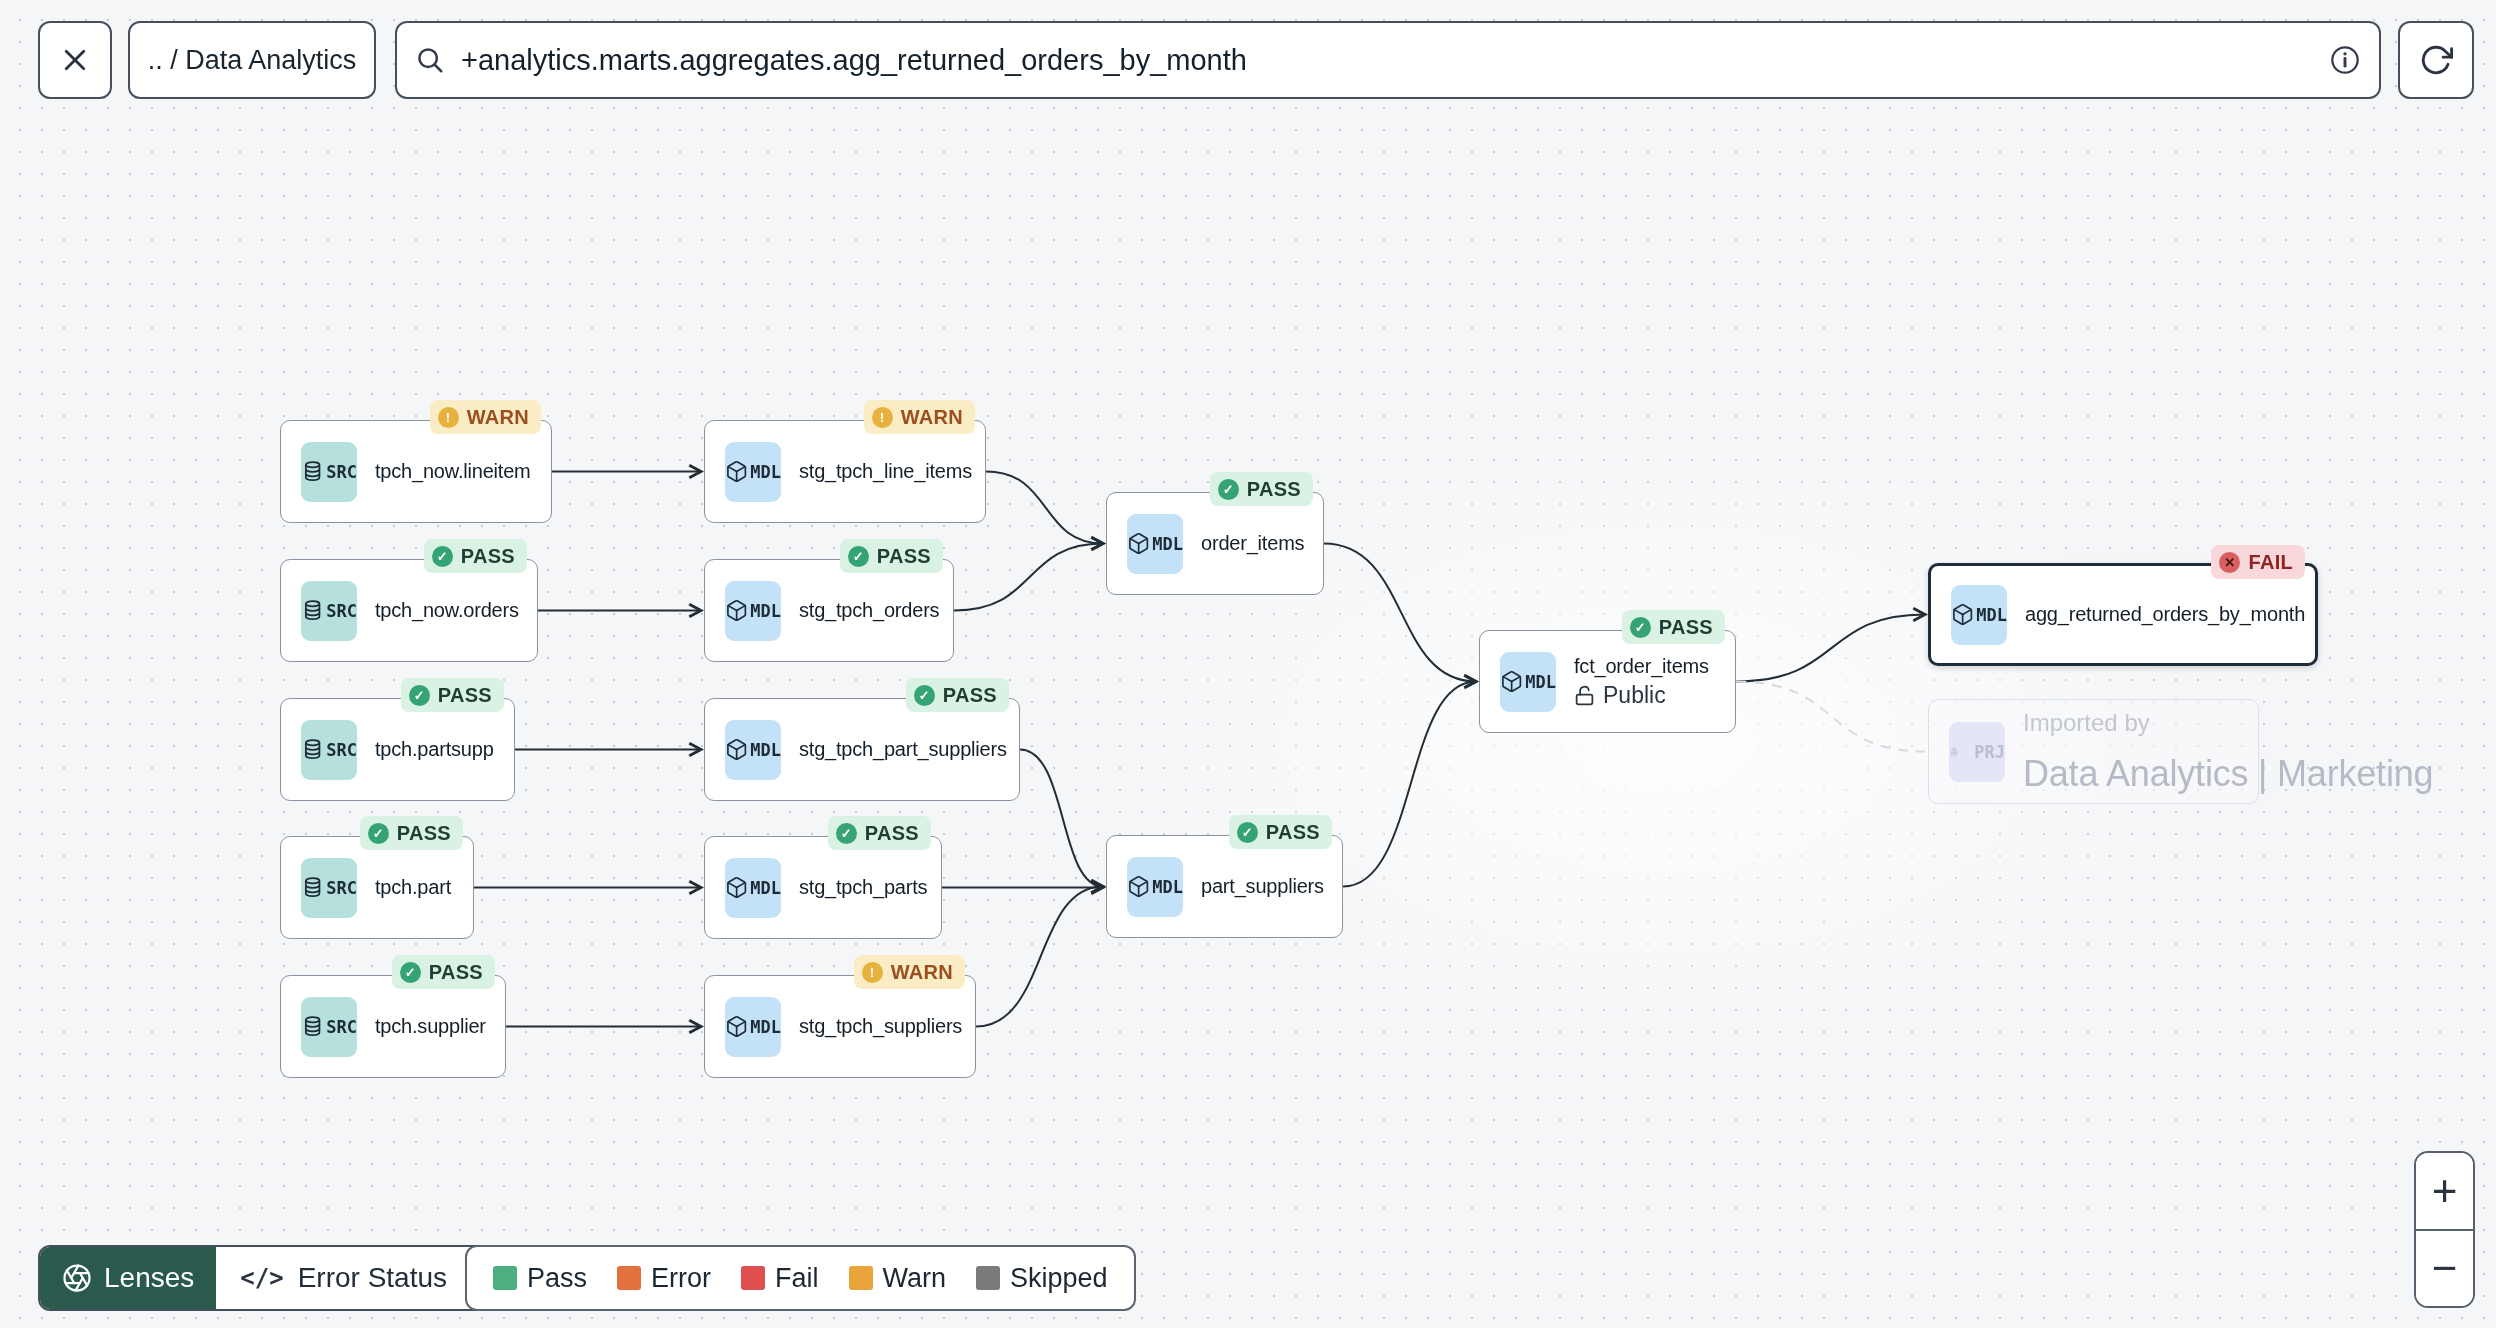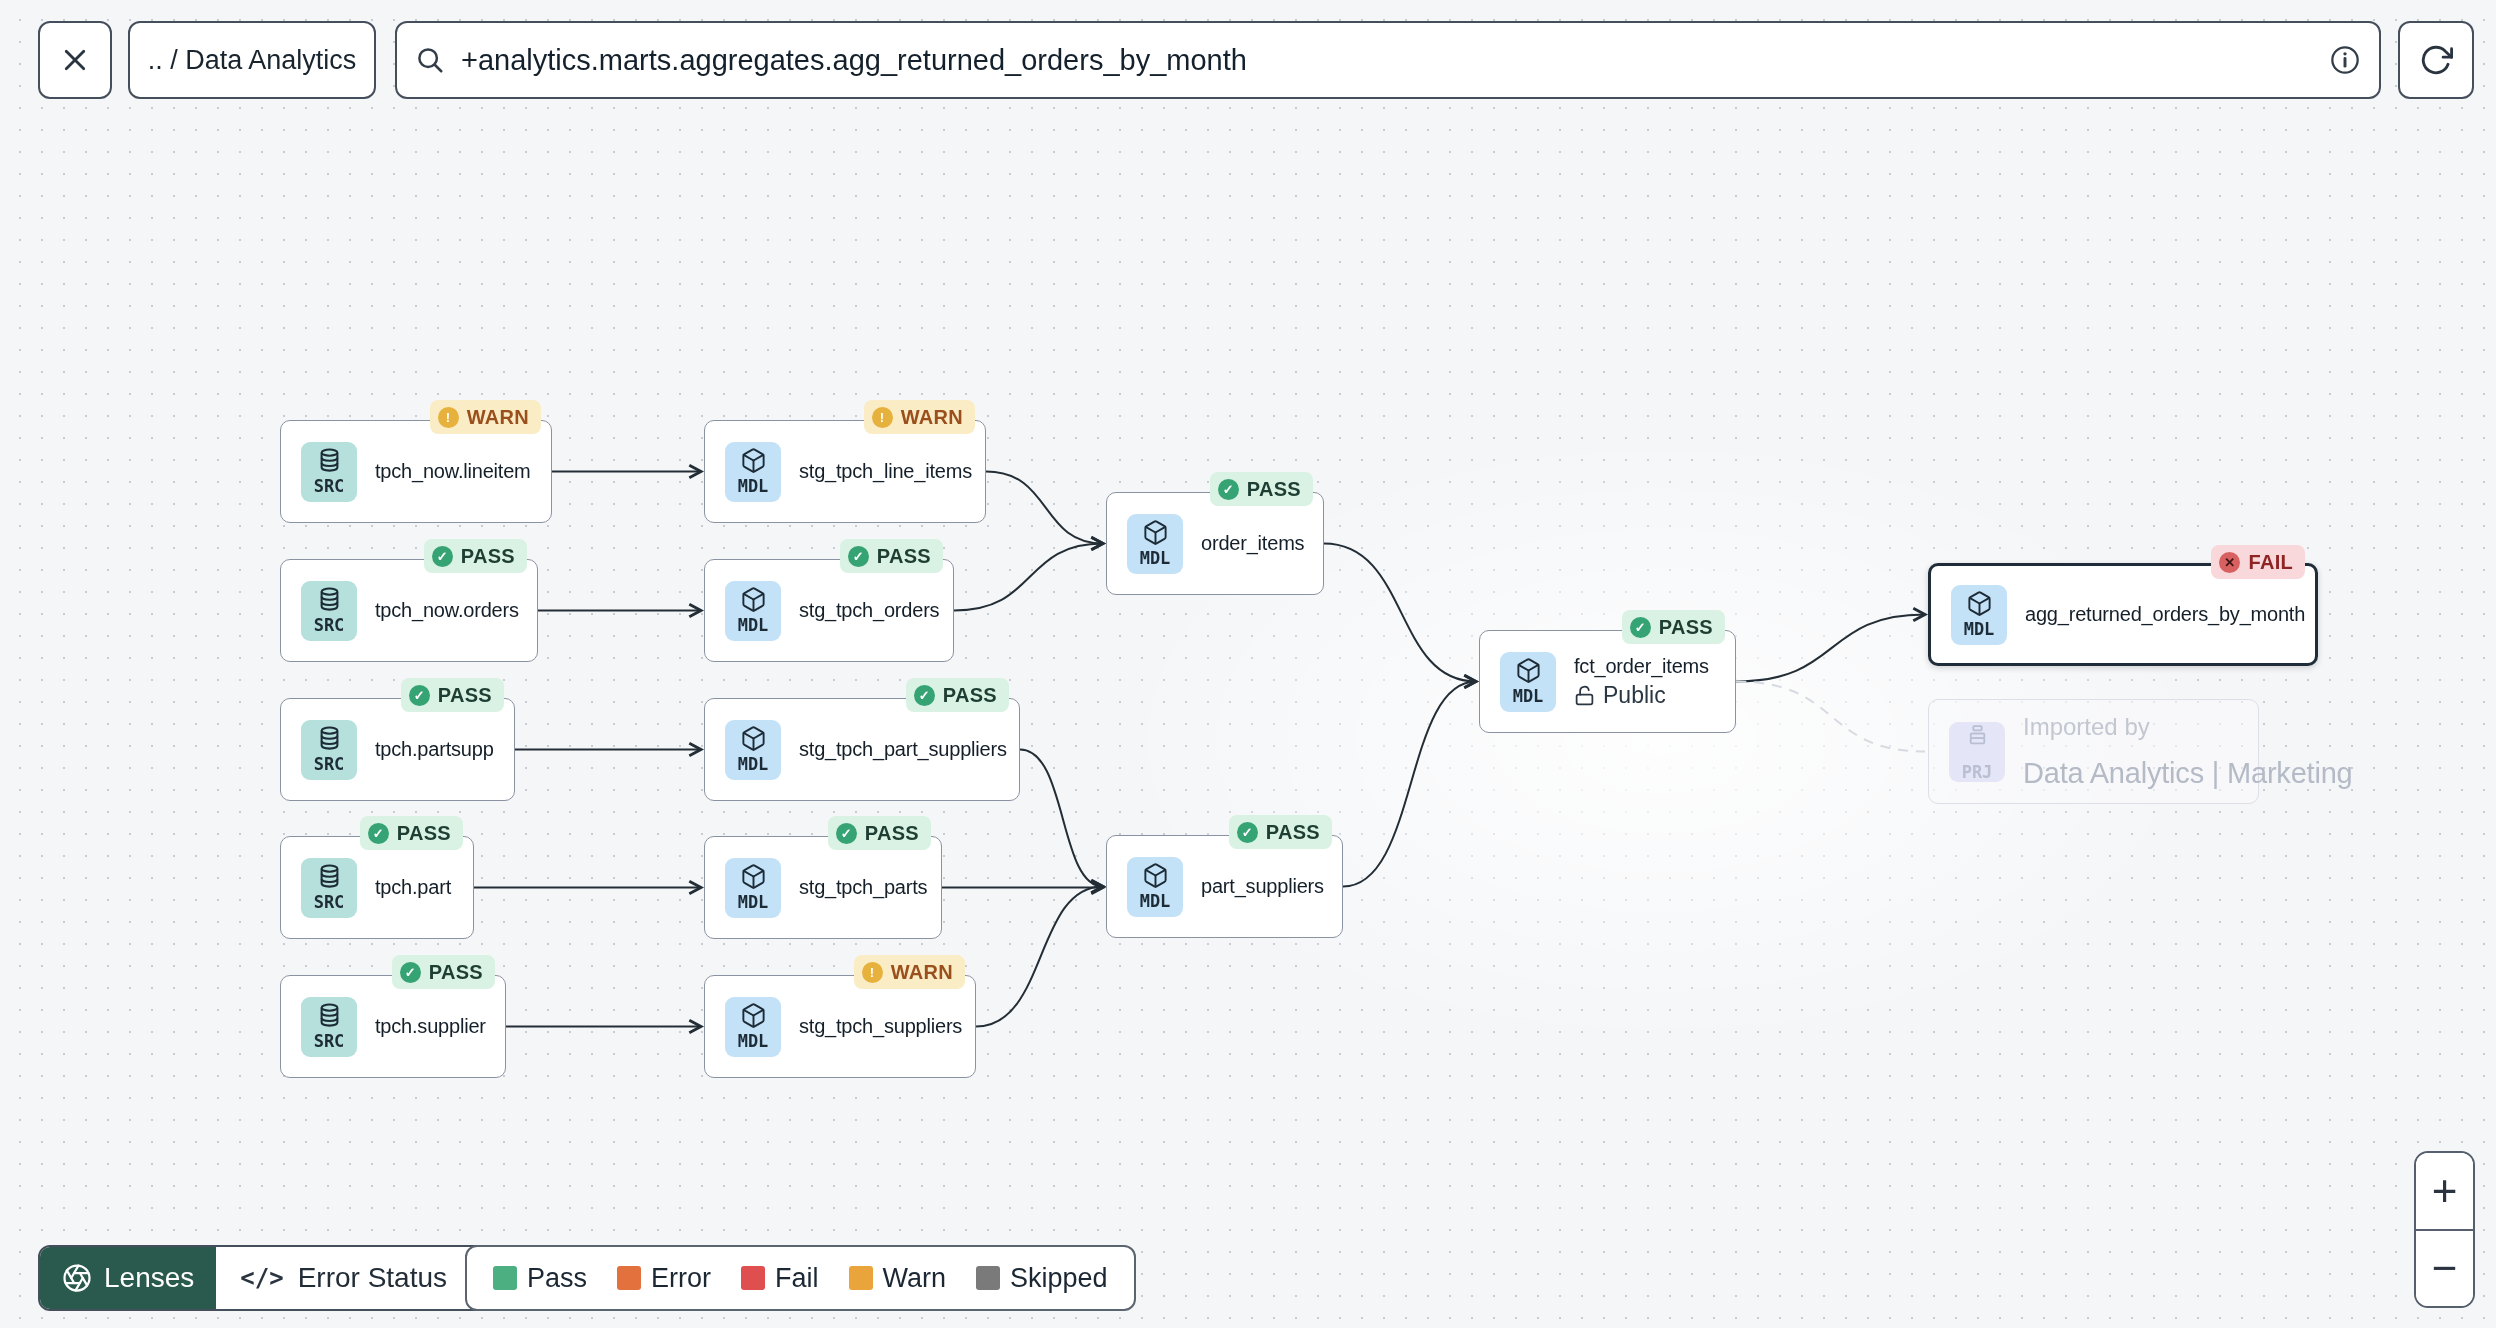--- a/index.html
+++ b/index.html
@@ -45,30 +45,30 @@
 
   .node {
     position:absolute; background:#fff; border:1.5px solid #8a93a2; border-radius:10px;
     display:flex; align-items:center; cursor:pointer;
   }
   .node.selected { border:3px solid #1f2d3a; box-shadow:0 2px 6px rgba(20,30,40,.18); }
   .node.faded { background:rgba(250,250,252,.55); border:1.5px solid #dcdfe6; box-shadow:none; }
   .node-body { display:flex; align-items:center; gap:18px; padding-left:20px; width:100%; }
   .icon-box {
     flex:none; width:56px; height:60px; border-radius:9px;
-    display:flex; flex-direction:column; align-items:center; justify-content:center; gap:2px;
+    display:flex; flex-direction:row; align-items:center; justify-content:center; gap:2px;
   }
   .icon-box span { font-family:"DejaVu Sans Mono", monospace; font-size:17px; font-weight:700; color:#1d2b36; }
   .icon-box.t-src { background:#b5e0dc; }
   .icon-box.t-mdl { background:#c3e2f8; }
   .icon-box.t-prj { background:#e4e5f6;gap:15px; }
   .icon-box.t-prj span, .icon-box.t-prj svg { color:#b9bfd2; }
   .node-title { font-size:20px; color:#141f29; letter-spacing:-0.2px; white-space:nowrap; }
   .node-sub { display:flex; align-items:center; gap:8px; margin-top:4px; color:#2a3642; font-size:23px; }
-  .node.faded .node-title { color:#b4bac6; font-size:29px;margin-top:16px; }
+  .node.faded .node-title { color:#b4bac6; font-size:36px;margin-top:16px; }
   .node-sub-gray { color:#c3c7d1; font-size:24px; margin-bottom:4px; }
 
   .badge {
     position:absolute; top:-21px; right:10px; height:34px; border-radius:8px;
     display:flex; align-items:center; gap:8px; padding:0 12px 0 8px;
     font-size:20px; font-weight:700; letter-spacing:.3px;
   }
   .badge .dot {
     width:21px; height:21px; border-radius:50%;
     display:flex; align-items:center; justify-content:center;

